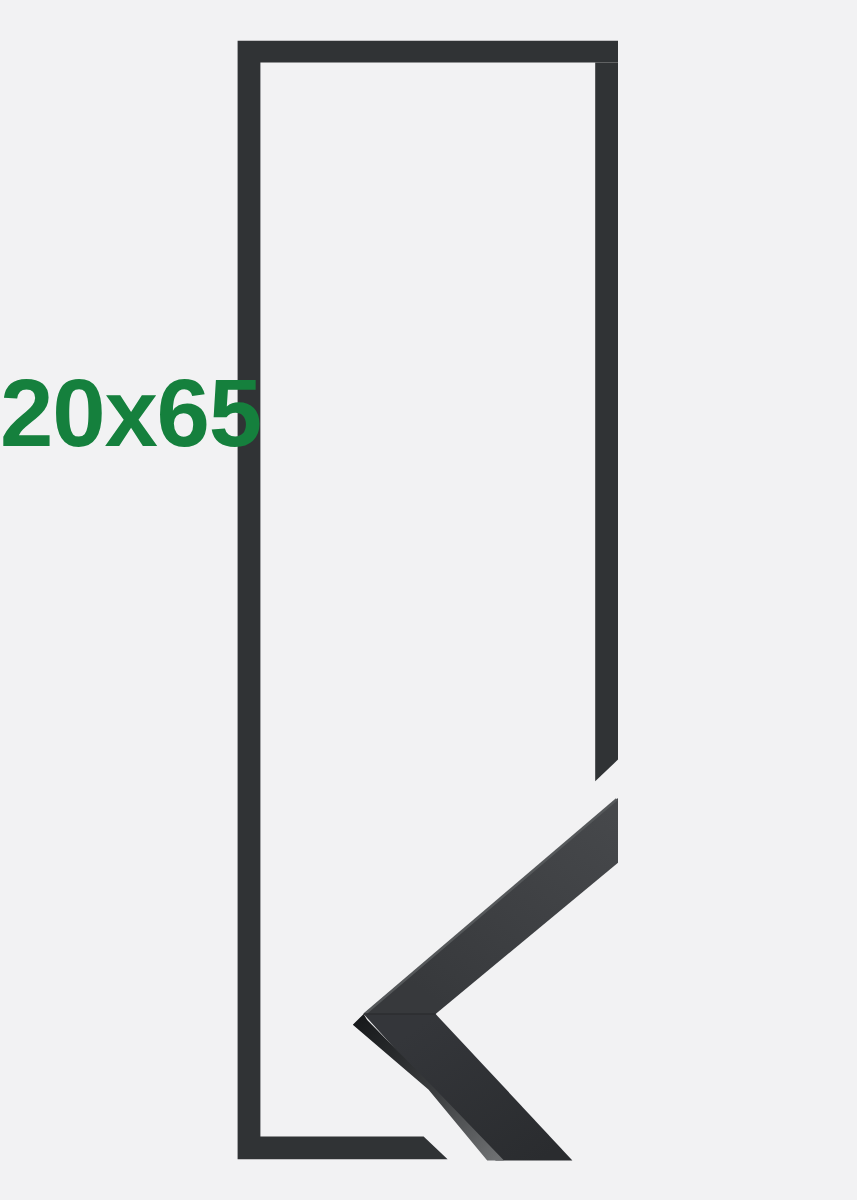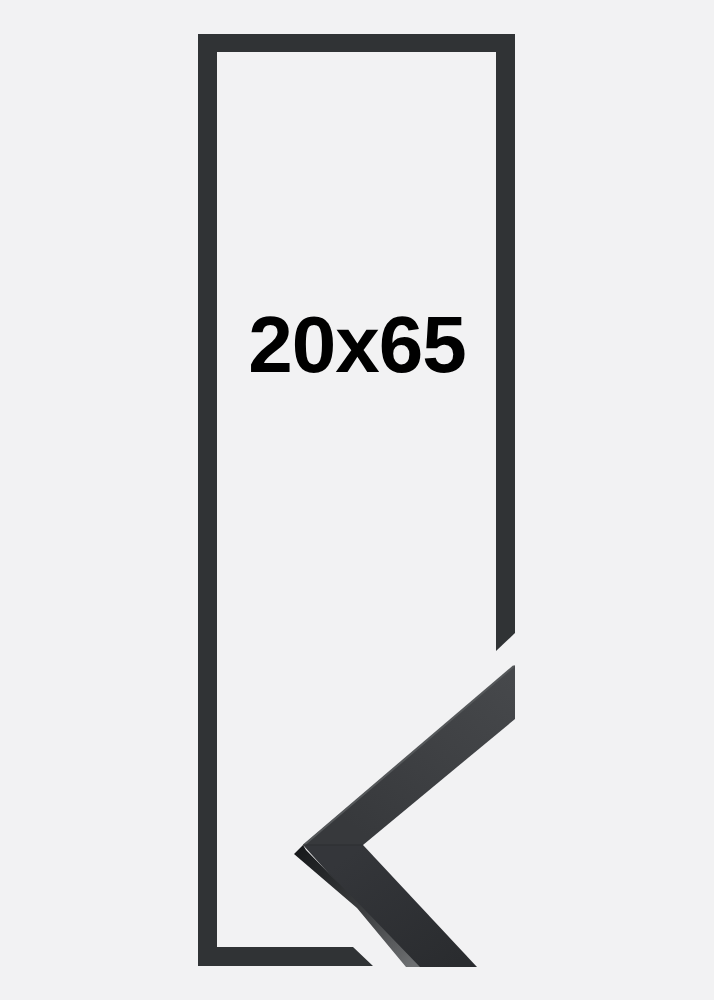--- a/index.html
+++ b/index.html
@@ -20,26 +20,25 @@
     position: absolute;
     left: 0;
     top: 0;
     display: block;
   }
   .size-label {
     position: absolute;
     left: 0;
     top: 305px;
     width: 714px;
-    text-align: center;
     font-size: 80px;
     font-weight: 700;
     letter-spacing: -1px;
     line-height: 1;
-    color: #000000;
+    color: #15803d;
     user-select: none;
   }
 </style>
 </head>
 <body>
 
 <div class="stage">
 
   <svg width="714" height="1000" viewBox="0 0 714 1000">
     <defs>

